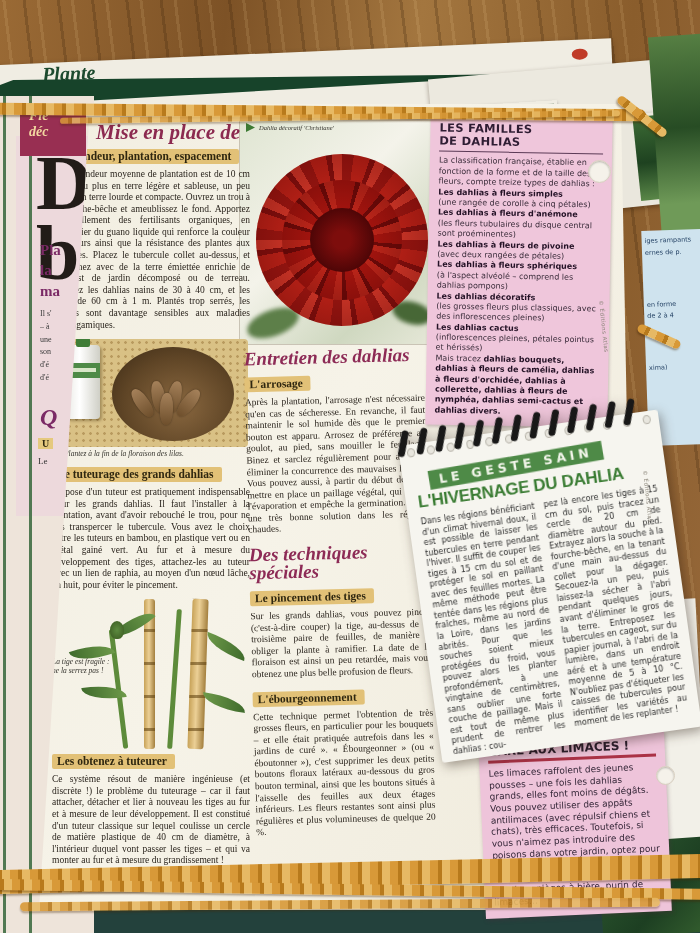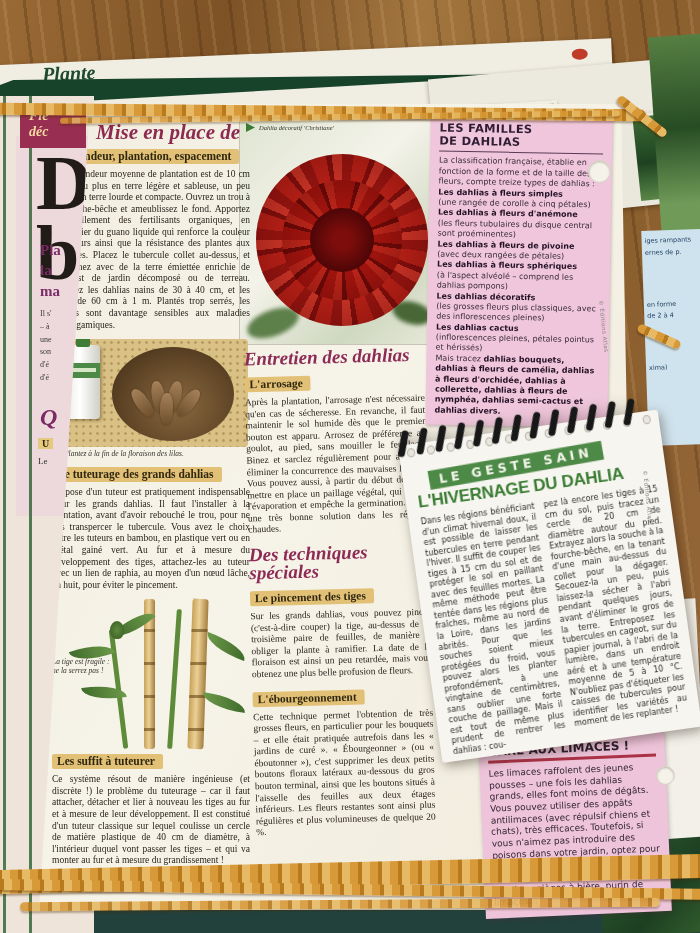--- a/index.html
+++ b/index.html
@@ -38,21 +38,21 @@
   .gc-lines{font:6.5px/1.8 "DejaVu Sans",sans-serif;color:#55504a;}
   .corner-green{position:absolute;left:600px;top:840px;width:110px;height:95px;transform:rotate(-4deg);
     background:linear-gradient(135deg,#2f5c33,#1d3f22 60%,#35602f);z-index:4;}
   .dark-band{position:absolute;left:0;top:896px;width:700px;height:40px;background:#23413c;z-index:1;}
 
   
   .left-page{position:absolute;left:0;top:96px;width:94px;height:837px;background:#eee4da;z-index:1;}
   .left-page .pinkzone{position:absolute;left:16px;top:40px;width:78px;height:380px;background:#edd9dc;}
   .gline{position:absolute;top:0;bottom:0;width:3px;background:#35663a;opacity:.85;}
   .gl1{left:3px;} .gl2{left:29px;}
-  .lp-tab{position:absolute;left:20px;top:8px;width:66px;height:44px;background:#982f52;border-radius:7px 7px 0 0;
+  .lp-tab{position:absolute;left:20px;top:8px;width:66px;height:52px;background:#982f52;border-radius:7px 7px 0 0;
     color:#f2d7a0;font:italic bold 14px/1.15 "Liberation Serif",serif;padding:4px 4px 0 9px;box-sizing:border-box;}
   .lp-letter{position:absolute;left:36px;font:bold 78px/0.9 "Liberation Serif",serif;color:#221c18;}
   .lp-D{top:52px;} .lp-b{top:122px;}
   .lp-purple{position:absolute;left:40px;top:144px;font:bold 15px/1.35 "Liberation Serif",serif;color:#7b2a66;}
   .lp-tiny{position:absolute;left:40px;top:212px;font:8px/1.6 "Liberation Serif",serif;color:#3a3a3a;}
   .lp-q{position:absolute;left:40px;top:308px;font:italic bold 24px "Liberation Serif",serif;color:#7b2a66;}
   .lp-chip{position:absolute;left:38px;top:342px;background:#e5c97e;color:#2f2710;font:bold 10px "Liberation Serif",serif;padding:0 4px;}
   .lp-le{position:absolute;left:38px;top:360px;font:9px "Liberation Serif",serif;color:#333;}
 
   
@@ -304,21 +304,21 @@
         <span class="leaf lf3"></span>
         <span class="leaf lf4"></span>
         <span class="leaf lf5"></span>
         <span class="bud"></span>
         <div class="cap-left">
           <div class="cap">La tige est fragile :</div>
           <div class="cap">ne la serrez pas !</div>
         </div>
       </div>
 
-      <span class="hl-head">Les suffit à tuteurer</span>
+      <span class="hl-head">Les obtenez à tuteurer</span>
       <p class="para">Ce système résout de manière ingénieuse (et discrète !) le problème du tuteurage – car il faut attacher, détacher et lier à nouveau les tiges au fur et à mesure de leur développement. Il est constitué d'un tuteur classique sur lequel coulisse un cercle de matière plastique de 40 cm de diamètre, à l'intérieur duquel vont passer les tiges – et qui va monter au fur et à mesure du grandissement !</p>
     </div>
 
     <div class="col-mid">
       <h2 class="purple-title" style="margin-top:0;">Entretien des dahlias</h2>
       <span class="hl-head">L'arrosage</span>
       <p class="para">Après la plantation, l'arrosage n'est nécessaire qu'en cas de sécheresse. En revanche, il faut maintenir le sol humide dès que le premier bouton est apparu. Arrosez de préférence au goulot, au pied, sans mouiller le feuillage. Binez et sarclez régulièrement pour aérer et éliminer la concurrence des mauvaises herbes. Vous pouvez aussi, à partir du début de l'été, mettre en place un paillage végétal, qui réduit l'évaporation et empêche la germination. C'est une très bonne solution dans les régions chaudes.</p>
       <h2 class="purple-title">Des techniques spéciales</h2>
       <span class="hl-head">Le pincement des tiges</span>
       <p class="para">Sur les grands dahlias, vous pouvez pincer (c'est-à-dire couper) la tige, au-dessus de la troisième paire de feuilles, de manière à obliger la plante à ramifier. La date de la floraison est ainsi un peu retardée, mais vous obtenez une plus belle profusion de fleurs.</p>

